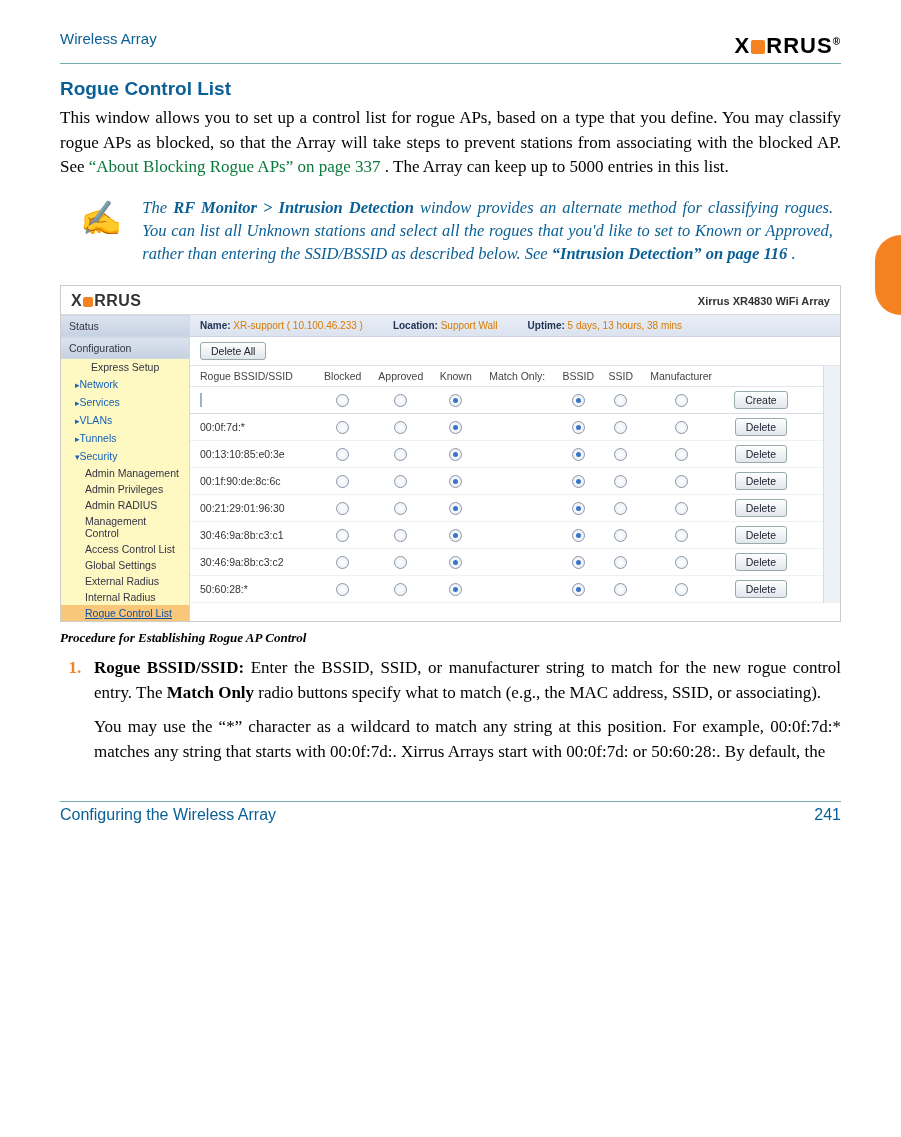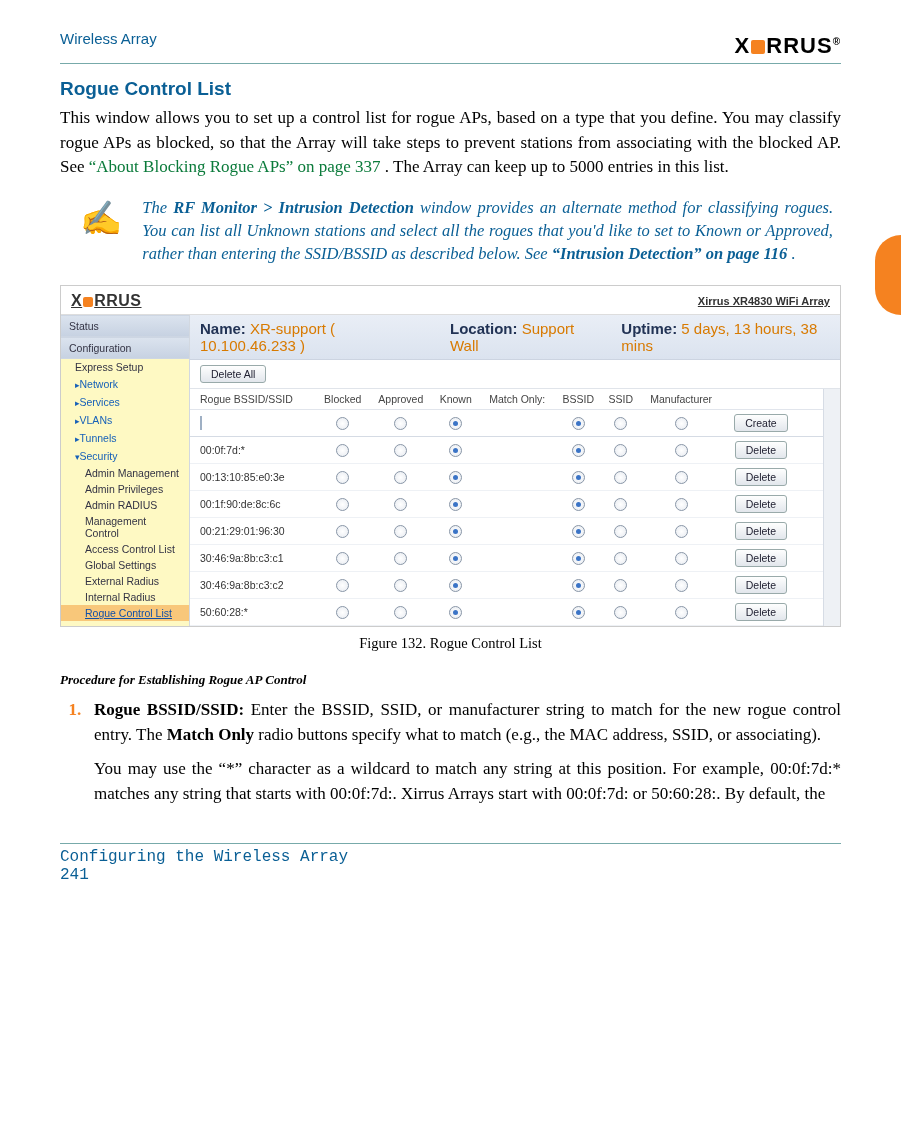--- a/index.html
+++ b/index.html
@@ -25,38 +25,38 @@
   .thumb-tab { position:absolute; right:0; top:235px; width:26px;height:80px;
     background:radial-gradient(circle at 0% 50%, #f58220 60%, #f58220 60%);
     border-radius:40px 0 0 40px;}
   .fig-caption { text-align:center; font-size:14.5px; margin:8px 0 20px 0;}
   h3.proc { font-style:italic; font-weight:700; font-size:13px; margin:8px 0 10px 0;}
   ol.steps { margin:0 0 16px 34px; padding:0;}
   ol.steps li { margin-bottom:10px; line-height:1.45; text-align:justify;}
   ol.steps li::marker { color:#f58220; font-weight:700; content:"1.   ";}
   .pstep { margin:0 0 10px 0;}
   hr.botline{ border:0; border-top:1px solid #7aa; margin:36px 0 4px 0;}
-  .footer-row { display:flex; justify-content:space-between; color:#0a5f95; font-family:Liberation Mono, monospace; font-size:16px;flex-direction:column;}
+  .footer-row { display:flex; justify-content:space-between; color:#0a5f95; font-family:Liberation Sans, sans-serif; font-size:16px;}
 
   
   .ui-shot { border:1px solid #ccc; font-family:Arial,Helvetica,sans-serif; font-size:11px; color:#333; margin:6px 0 4px 0; background:#fff;}
-  .ui-brandbar { display:flex; justify-content:space-between; align-items:center; padding:6px 10px 4px 10px; border-bottom:1px solid #ddd;text-decoration:underline;}
+  .ui-brandbar { display:flex; justify-content:space-between; align-items:center; padding:6px 10px 4px 10px; border-bottom:1px solid #ddd;}
   .ui-brandbar .xl { font-weight:900; font-size:16px; letter-spacing:.5px;}
   .ui-brandbar .xl .d{display:inline-block;width:10px;height:10px;background:#f58220;border-radius:2px;vertical-align:middle;margin:0 1px;}
   .ui-brandbar .model{font-weight:700;font-size:11px;}
   .ui-body { display:flex;}
   .ui-nav { width:128px; background:#fef9c3; border-right:1px solid #d2d8e0; font-size:10.5px;}
   .ui-nav .hdr { background:linear-gradient(#dbe3ee,#c7d2e2); padding:4px 8px; color:#334; border-top:1px solid #cdd6e3; border-bottom:1px solid #cdd6e3;}
   .ui-nav .grp { color:#1660b8; padding:3px 8px 3px 14px; }
   .ui-nav .grp::before{content:"\25B8 "; color:#1660b8; font-size:9px;}
   .ui-nav .grp.open::before{content:"\25BE ";}
   .ui-nav .sub { padding:2px 8px 2px 24px; color:#334;}
   .ui-nav .sub.sel { background:#f8c77a; color:#1150a8; text-decoration:underline;}
   .ui-main { flex:1;}
-  .ui-info { background:linear-gradient(#e9eef6,#dbe3ef); padding:5px 10px; border-bottom:1px solid #ccd4e1; font-size:15px; display:flex; gap:30px;}
+  .ui-info { background:linear-gradient(#e9eef6,#dbe3ef); padding:5px 10px; border-bottom:1px solid #ccd4e1; font-size:10px; display:flex; gap:30px;}
   .ui-info b{color:#235;} .ui-info .v{color:#d87a00;}
   .ui-toolbar{ padding:5px 10px; border-bottom:1px solid #e0e4ea;}
   .btn{ display:inline-block; padding:2px 10px; border:1px solid #9aa; border-radius:3px;
     background:linear-gradient(#fefefe,#e2e6ec); font-size:10.5px; color:#223; cursor:pointer;}
   .ui-table{ width:100%; border-collapse:collapse; font-size:10.5px;}
   .ui-table th{ font-weight:400; color:#444; padding:4px 4px; text-align:center; border-bottom:1px solid #e1e5ec;}
   .ui-table th:first-child{text-align:left; padding-left:10px;}
   .ui-table td{ padding:4px 4px; text-align:center; border-bottom:1px solid #eef1f5;}
   .ui-table td:first-child{text-align:left; padding-left:10px; white-space:nowrap;margin-left:27px;}
   .ui-table td:last-child, .ui-table th:last-child{ padding-right:28px;}
@@ -99,21 +99,21 @@
 
   <div class="ui-shot">
     <div class="ui-brandbar">
       <span class="xl">X<span class="d"></span>RRUS</span>
       <span class="model">Xirrus XR4830 WiFi Array</span>
     </div>
     <div class="ui-body">
       <div class="ui-nav">
         <div class="hdr">Status</div>
         <div class="hdr">Configuration</div>
-        <div class="sub" style="padding-left:14px">Express Setup</div>
+        <div class="sub" style="padding-left:30px">Express Setup</div>
         <div class="grp">Network</div>
         <div class="grp">Services</div>
         <div class="grp">VLANs</div>
         <div class="grp">Tunnels</div>
         <div class="grp open">Security</div>
         <div class="sub">Admin Management</div>
         <div class="sub">Admin Privileges</div>
         <div class="sub">Admin RADIUS</div>
         <div class="sub">Management Control</div>
         <div class="sub">Access Control List</div>
@@ -237,21 +237,20 @@
                   <td><span class="btn">Delete</span></td>
                 </tr>
               </tbody>
         </table>
         <div class="scrollbar"></div>
         </div>
       </div>
     </div>
   </div>
 
-  <div class="fig-caption">Figure 132. Rogue Control List</div>
 
   <h3 class="proc">Procedure for Establishing Rogue AP Control</h3>
 
   <ol class="steps">
     <li>
       <p class="pstep">
         <b>Rogue BSSID/SSID:</b>
         <span> Enter the BSSID, SSID, or manufacturer string to match for the new rogue control entry. The </span>
         <b>Match Only</b>
         <span> radio buttons specify what to match (e.g., the MAC address, SSID, or associating).</span>

